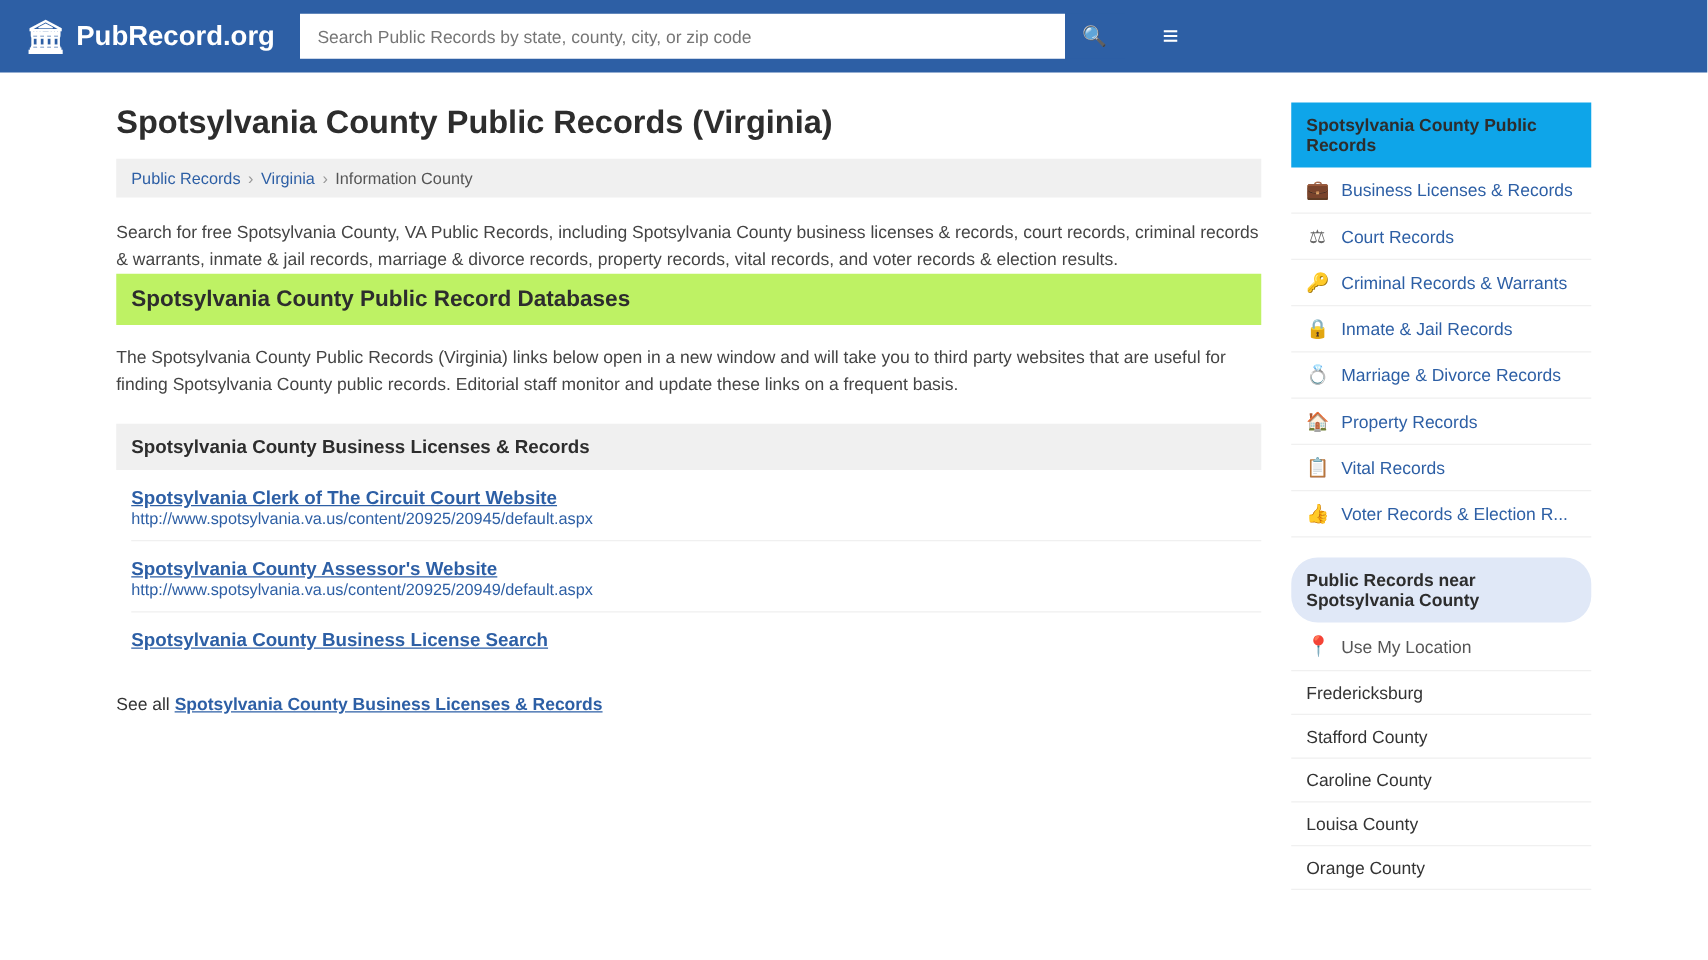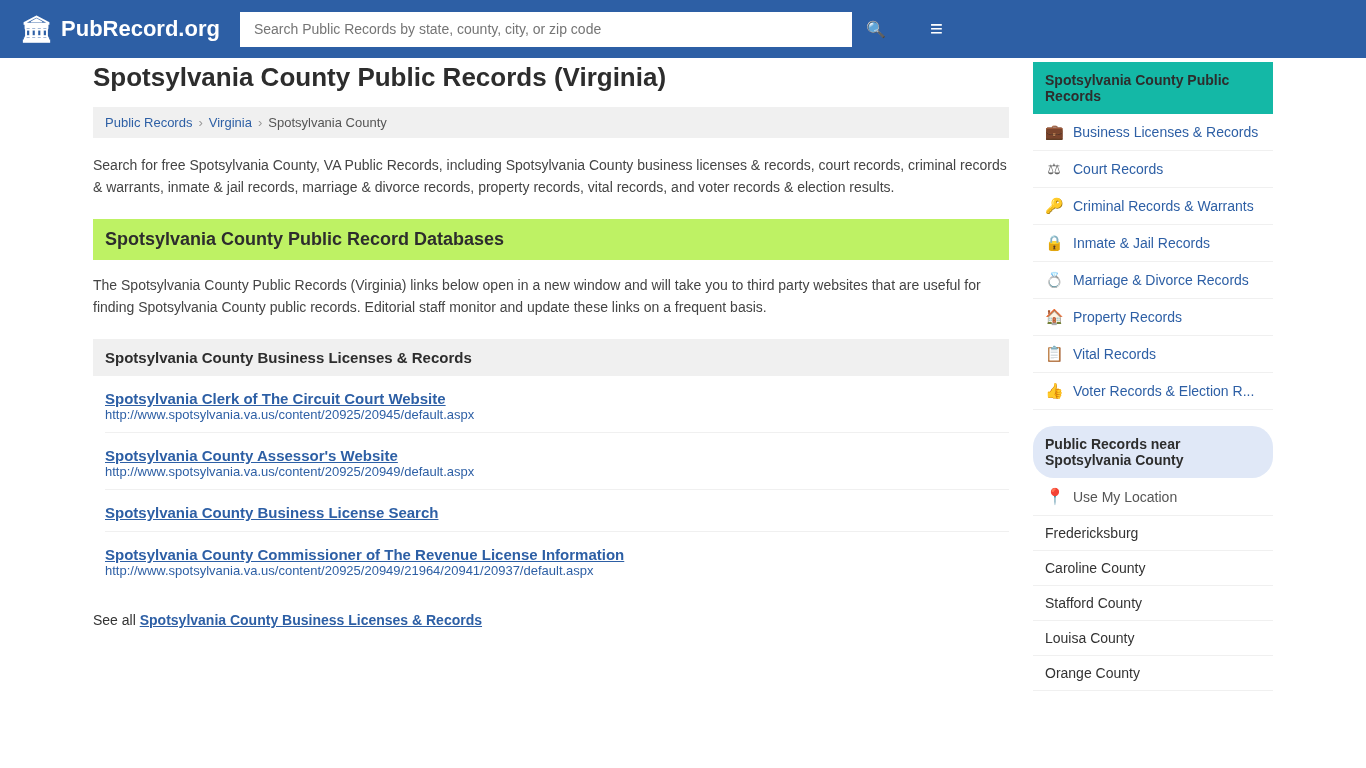--- a/index.html
+++ b/index.html
@@ -51,21 +51,21 @@
       color: #fff;
       font-size: 22px;
       margin-left: 10px;
       cursor: pointer;
     }
 
     
     .main-container {
       max-width: 1220px;
       margin: 0 auto;
-      padding: 4px 20px;
+      padding: 24px 20px;
       display: flex;
       gap: 24px;
     }
 
     
     .content {
       flex: 1;
     }
     .page-title {
       font-size: 26px;
@@ -85,21 +85,20 @@
     }
     .breadcrumb a {
       color: #2d5fa5;
       text-decoration: none;
     }
     .breadcrumb .sep { color: #999; margin: 0 2px; }
     .intro-text {
       font-size: 14px;
       color: #444;
       line-height: 1.6;
-      margin-bottom: 20px;
     }
     .section-header {
       background: #bef264;
       padding: 10px 12px;
       font-size: 18px;
       font-weight: bold;
       color: #2d2d2d;
       margin-bottom: 14px;
     }
     .db-description {
@@ -148,21 +147,21 @@
 
     
     .sidebar {
       width: 240px;
       flex-shrink: 0;
     }
     .sidebar-section {
       margin-bottom: 16px;
     }
     .sidebar-section-title {
-      background: #14b8a6;
+      background: #0ea5e9;
       padding: 10px 12px;
       font-size: 14px;
       font-weight: bold;
       color: #2d2d2d;
       margin-bottom: 0;
     }
     .sidebar-item {
       display: flex;
       align-items: center;
       gap: 10px;
@@ -225,21 +224,21 @@
 <div class="main-container">
 
   <div class="content">
     <h1 class="page-title">Spotsylvania County Public Records (Virginia)</h1>
 
     <div class="breadcrumb">
       <a>Public Records</a>
       <span class="sep">›</span>
       <a>Virginia</a>
       <span class="sep">›</span>
-      <span>Spotsylvania County</span>
+      <span>Information County</span>
     </div>
 
     <p class="intro-text">Search for free Spotsylvania County, VA Public Records, including Spotsylvania County business licenses &amp; records, court records, criminal records &amp; warrants, inmate &amp; jail records, marriage &amp; divorce records, property records, vital records, and voter records &amp; election results.</p>
 
     <div class="section-header">Spotsylvania County Public Record Databases</div>
 
     <p class="db-description">The Spotsylvania County Public Records (Virginia) links below open in a new window and will take you to third party websites that are useful for finding Spotsylvania County public records. Editorial staff monitor and update these links on a frequent basis.</p>
 
     <div class="section-header2">Spotsylvania County Business Licenses &amp; Records</div>
 
@@ -252,24 +251,20 @@
 
       <div class="record-item">
         <div class="record-title">Spotsylvania County Assessor's Website</div>
         <div class="record-url">http://www.spotsylvania.va.us/content/20925/20949/default.aspx</div>
       </div>
 
       <div class="record-item">
         <div class="record-title">Spotsylvania County Business License Search</div>
       </div>
 
-      <div class="record-item">
-        <div class="record-title">Spotsylvania County Commissioner of The Revenue License Information</div>
-        <div class="record-url">http://www.spotsylvania.va.us/content/20925/20949/21964/20941/20937/default.aspx</div>
-      </div>
 
 
     </div>
 
     <div class="see-all">
       <span>See all </span><a>Spotsylvania County Business Licenses &amp; Records</a>
     </div>
 
   </div>
 
@@ -316,24 +311,24 @@
       <div class="nearby-section-title">Public Records near Spotsylvania County</div>
 
       <div class="nearby-item use-location">
         <span class="location-dot">📍</span>
         <span>Use My Location</span>
       </div>
       <div class="nearby-item">
         <span>Fredericksburg</span>
       </div>
       <div class="nearby-item">
+        <span>Stafford County</span>
+      </div>
+      <div class="nearby-item">
         <span>Caroline County</span>
-      </div>
-      <div class="nearby-item">
-        <span>Stafford County</span>
       </div>
       <div class="nearby-item">
         <span>Louisa County</span>
       </div>
       <div class="nearby-item">
         <span>Orange County</span>
       </div>
     </div>
 
   </div>

